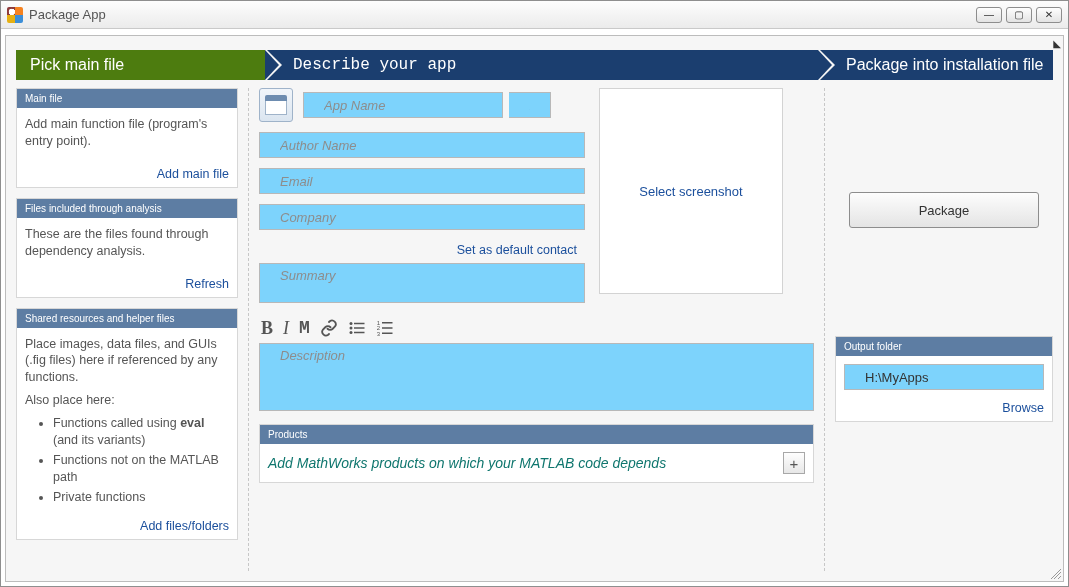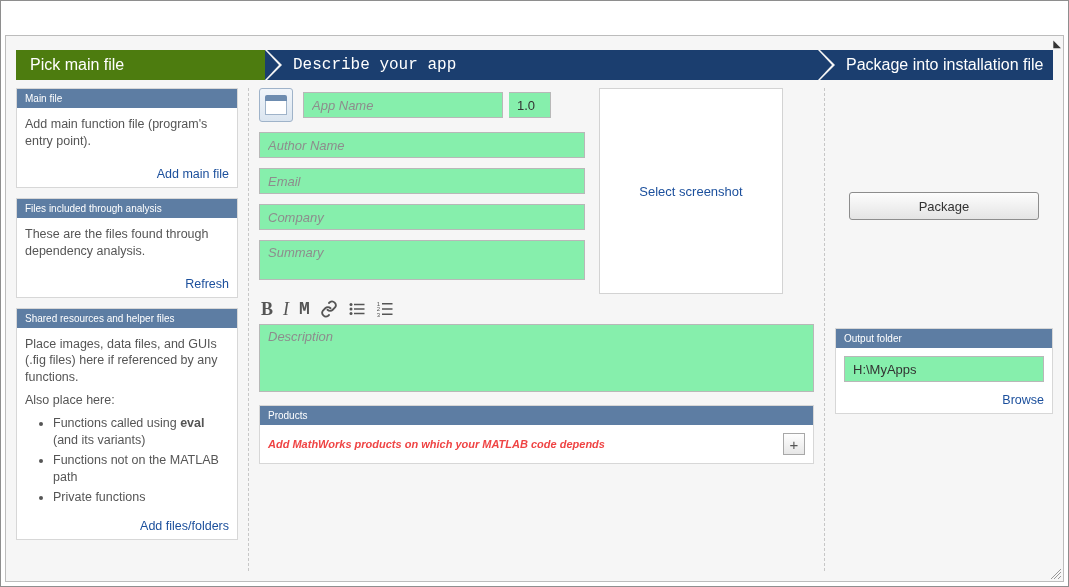--- a/index.html
+++ b/index.html
@@ -139,23 +139,23 @@
   }
   .appicon::after {
     content: "";
     position: absolute; left: 5px; right: 5px; top: 12px; bottom: 6px;
     background: #fff; border: 1px solid #9fb3c9; border-top: none;
   }
   .txt, .ta {
     border: 1px solid #b8b8b8;
     font-family: inherit;
     font-size: 13px;
-    padding: 4px 8px;
+    padding: 4px 20px;
     color: #333;
-    background: #86efac;
+    background: #7dd3fc;
   }
   .txt::placeholder, .ta::placeholder { color: #8d8d8d; font-style: italic; }
   .txt { height: 26px; }
   .ver { width: 42px; border-left: none; }
   .full { width: 326px; }
   .ta { width: 326px; resize: none; font-style: italic; }
   .ta.summary { height: 40px; }
   .ta.desc { height: 68px; }
 
   .midrow { display: flex; gap: 14px; }
@@ -181,31 +181,31 @@
 
   .products {
     margin-top: 10px;
     border: 1px solid #d7d7d7;
   }
   .products-body {
     display: flex; align-items: center; justify-content: space-between;
     padding: 8px;
     background: #fff;
   }
-  .products-body span { color: #ef4444; font-style: italic; font-size: 11px; font-weight: bold; }
+  .products-body span { color: #0f766e; font-style: italic; font-size: 14px; }
   .plusbtn {
     width: 22px; height: 22px;
     border: 1px solid #a8a8a8;
     background: linear-gradient(#fefefe,#e7e7e7);
     display: flex; align-items: center; justify-content: center;
     font-size: 15px; color: #555; cursor: pointer;
   }
 
   .pkgbtn {
-    width: 190px; height: 28px;
+    width: 190px; height: 36px;
     margin: 104px auto 0 auto;
     border: 1px solid #8d8d8d;
     border-radius: 3px;
     background: linear-gradient(#fdfdfd,#e4e4e4);
     display: flex; align-items: center; justify-content: center;
     font-size: 13px; color: #333; cursor: pointer;
   }
   .output-panel { margin-top: 108px; }
   .output-panel .panel-body { padding: 8px; }
   .output-panel .txt { width: 100%; }
@@ -214,20 +214,29 @@
     width: 12px; height: 12px;
     background:
       linear-gradient(135deg, transparent 0 55%, #999 55% 60%, transparent 60% 70%, #999 70% 75%, transparent 75% 85%, #999 85% 90%, transparent 90%);
   }
 </style>
 </head>
 <body>
 
 <div class="window">
 
+  <div class="titlebar">
+    <div class="logo"></div>
+    <div class="title">Package App</div>
+    <div class="winbtns">
+      <div class="winbtn">—</div>
+      <div class="winbtn">▢</div>
+      <div class="winbtn">✕</div>
+    </div>
+  </div>
 
   <div class="app-area">
     <div class="mini-arrow">◣</div>
 
     <div class="steps">
       <div class="step step1">
         <span>Pick main file</span>
         <div class="arrow-bg"></div>
           <div class="arrow"></div>
       </div>
@@ -288,20 +297,21 @@
             </div>
             <div class="row">
                 <input class="txt full" placeholder="Author Name" style="">
               </div>
             <div class="row">
                 <input class="txt full" placeholder="Email" style="">
               </div>
             <div class="row">
                 <input class="txt full" placeholder="Company" style="">
               </div>
+            <div class="linkrow" style="width:326px"><span class="link">Set as default contact</span></div>
             <div class="row">
                 <textarea class="ta summary" placeholder="Summary" style=""></textarea>
               </div>
           </div>
           <div class="screenshot">
             <span>Select screenshot</span>
           </div>
         </div>
 
         <div class="toolbar">

